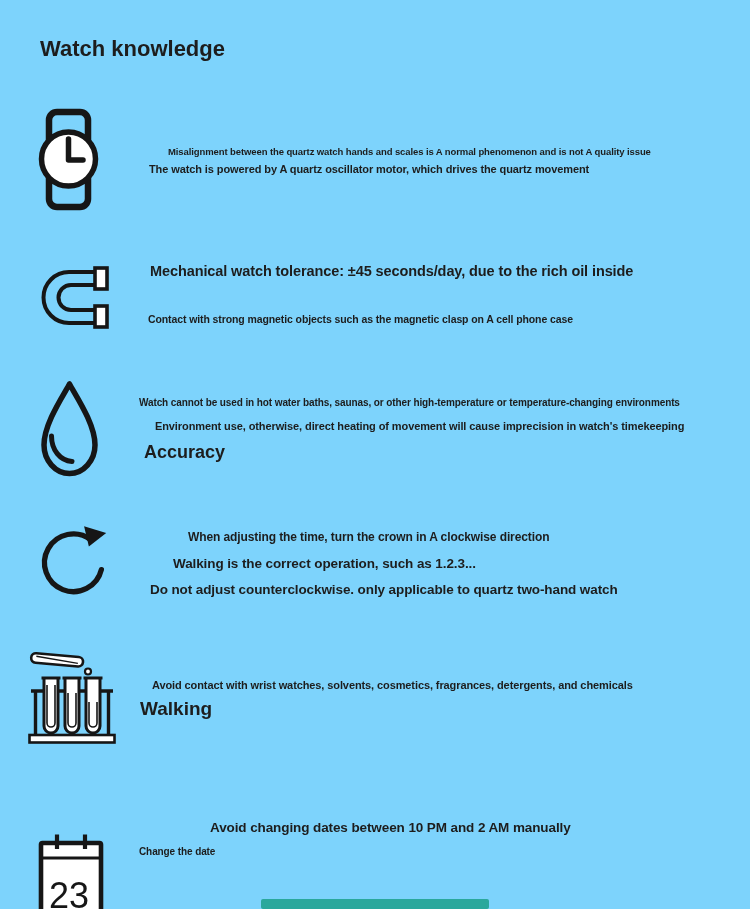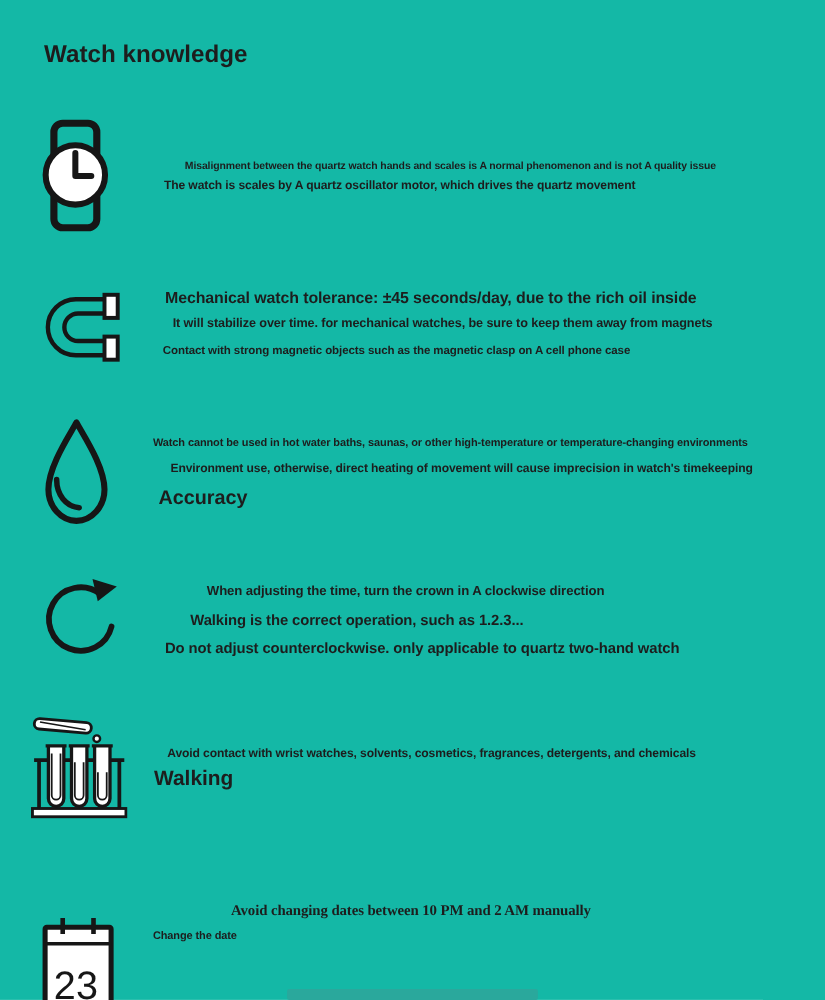--- a/index.html
+++ b/index.html
@@ -1,17 +1,17 @@
 <!DOCTYPE html>
 <html><head>
 <meta charset="utf-8">
 <style>
   html,body{margin:0;padding:0;background:#ffffff;}
   .canvas{
-    position:relative;width:750px;height:909px;background:#14b8a6;overflow:hidden;
+    position:relative;width:750px;height:909px;background:#7dd3fc;overflow:hidden;
     font-family:"Liberation Sans",sans-serif;color:#1d1d1d;
   }
   .t{position:absolute;margin:0;white-space:nowrap;font-weight:700;color:#1d1d1d;line-height:1.15;letter-spacing:-0.1px;}
   .t.semi{font-weight:600;text-align:right;}
   .icon{position:absolute;}
   .icon svg{display:block;}
   .accent-bar{position:absolute;left:261px;top:899px;width:228px;height:10px;border-radius:2px;}
 </style>
 </head>
 <body>
@@ -21,31 +21,30 @@
   <h1 class="t" style="left:40px;top:36px;font-size:22px;letter-spacing:0;">Watch knowledge</h1>
 
   <div class="icon" style="left:33px;top:107px;">
     <svg viewBox="0 0 71 105" width="71" height="105" aria-hidden="true">
       <rect x="16" y="5" width="39" height="95" rx="8" fill="none" stroke="#161616" stroke-width="6.5"></rect>
       <circle cx="35.5" cy="52" r="27" fill="#ffffff" stroke="#161616" stroke-width="5.5"></circle>
       <path d="M 35.5 32 L 35.5 53 L 50 53" fill="none" stroke="#161616" stroke-width="5.5" stroke-linecap="round" stroke-linejoin="round"></path>
     </svg>
   </div>
   <p class="t" style="left:168px;top:147px;font-size:9.5px;">Misalignment between the quartz watch hands and scales is A normal phenomenon and is not A quality issue</p>
-  <p class="t" style="left:149px;top:163px;font-size:11px;">The watch is scales by A quartz oscillator motor, which drives the quartz movement</p>
+  <p class="t" style="left:149px;top:163px;font-size:11px;">The watch is powered by A quartz oscillator motor, which drives the quartz movement</p>
 
   <div class="icon" style="left:38px;top:263px;">
     <svg viewBox="0 0 72 70" width="72" height="70" aria-hidden="true">
       <path d="M 63 9 L 31 9 A 25.5 25.5 0 0 0 31 60 L 63 60 L 63 47 L 33 47 A 12.5 12.5 0 0 1 33 22 L 63 22 Z" fill="none" stroke="#161616" stroke-width="4"></path>
       <rect x="57" y="5" width="12" height="21" fill="#ffffff" stroke="#161616" stroke-width="3.6"></rect>
       <rect x="57" y="43" width="12" height="21" fill="#ffffff" stroke="#161616" stroke-width="3.6"></rect>
     </svg>
   </div>
   <p class="t" style="left:150px;top:263px;font-size:14.5px;">Mechanical watch tolerance: ±45 seconds/day, due to the rich oil inside</p>
-  <p class="t" style="left:157px;top:288px;font-size:11.5px;">It will stabilize over time. for mechanical watches, be sure to keep them away from magnets</p>
   <p class="t semi" style="left:148px;top:313px;font-size:10.5px;">Contact with strong magnetic objects such as the magnetic clasp on A cell phone case</p>
 
   <div class="icon" style="left:35px;top:377px;">
     <svg viewBox="0 0 69 105" width="69" height="105" aria-hidden="true">
       <path d="M 34.5 7 C 28 19 9 47 9 68 C 9 83.5 20.5 96.5 34.5 96.5 C 48.5 96.5 60 83.5 60 68 C 60 47 41 19 34.5 7 Z" fill="none" stroke="#161616" stroke-width="5.5" stroke-linejoin="round"></path>
       <path d="M 16.5 59 C 16.5 73 25 83.5 37 84.5" fill="none" stroke="#161616" stroke-width="5" stroke-linecap="round"></path>
     </svg>
   </div>
   <p class="t semi" style="left:155px;top:420px;font-size:11px;">Environment use, otherwise, direct heating of movement will cause imprecision in watch's timekeeping</p>
   <p class="t" style="left:139px;top:397px;font-size:10px;">Watch cannot be used in hot water baths, saunas, or other high-temperature or temperature-changing environments</p>
@@ -88,18 +87,18 @@
 
   <div class="icon" style="left:38px;top:832px;">
     <svg viewBox="0 0 66 100" width="66" height="100" aria-hidden="true">
       <rect x="3" y="11" width="60" height="86" rx="1.5" fill="#ffffff" stroke="#161616" stroke-width="4.6"></rect>
       <line x1="19" y1="2.5" x2="19" y2="17" stroke="#161616" stroke-width="4.2"></line>
       <line x1="47" y1="2.5" x2="47" y2="17" stroke="#161616" stroke-width="4.2"></line>
       <line x1="3" y1="26" x2="63" y2="26" stroke="#161616" stroke-width="3.2"></line>
       <text x="31" y="76" font-size="36" text-anchor="middle" fill="#161616" font-family="'Liberation Sans',sans-serif">23</text>
     </svg>
   </div>
-  <p class="t" style="left:210px;top:820px;font-size:13.5px;font-family:Liberation Serif, serif;">Avoid changing dates between 10 PM and 2 AM manually</p>
+  <p class="t" style="left:210px;top:820px;font-size:13.5px;">Avoid changing dates between 10 PM and 2 AM manually</p>
   <p class="t" style="left:139px;top:846px;font-size:10px;">Change the date</p>
 
   <div class="accent-bar" style="background: rgb(42, 168, 156);"></div>
 
 </div>
 
 </body></html>

